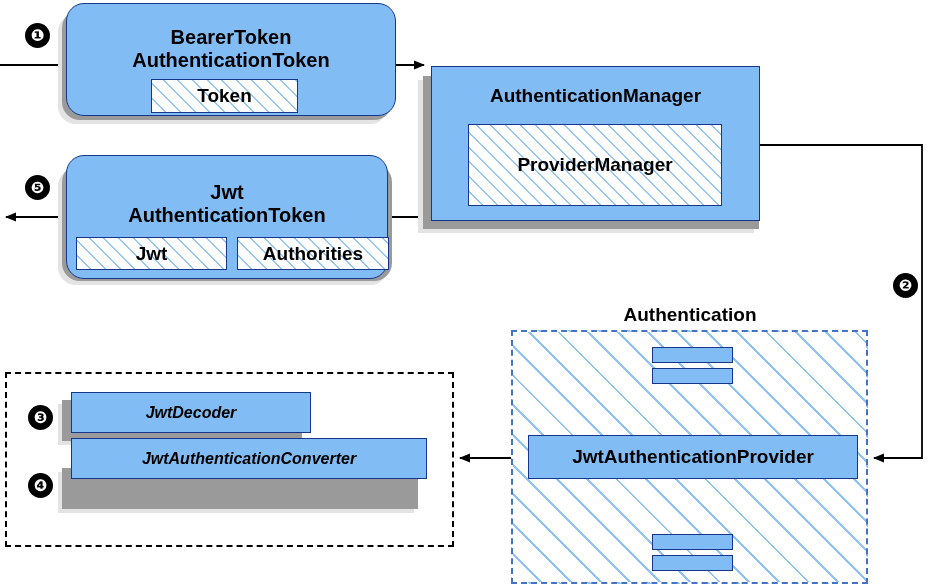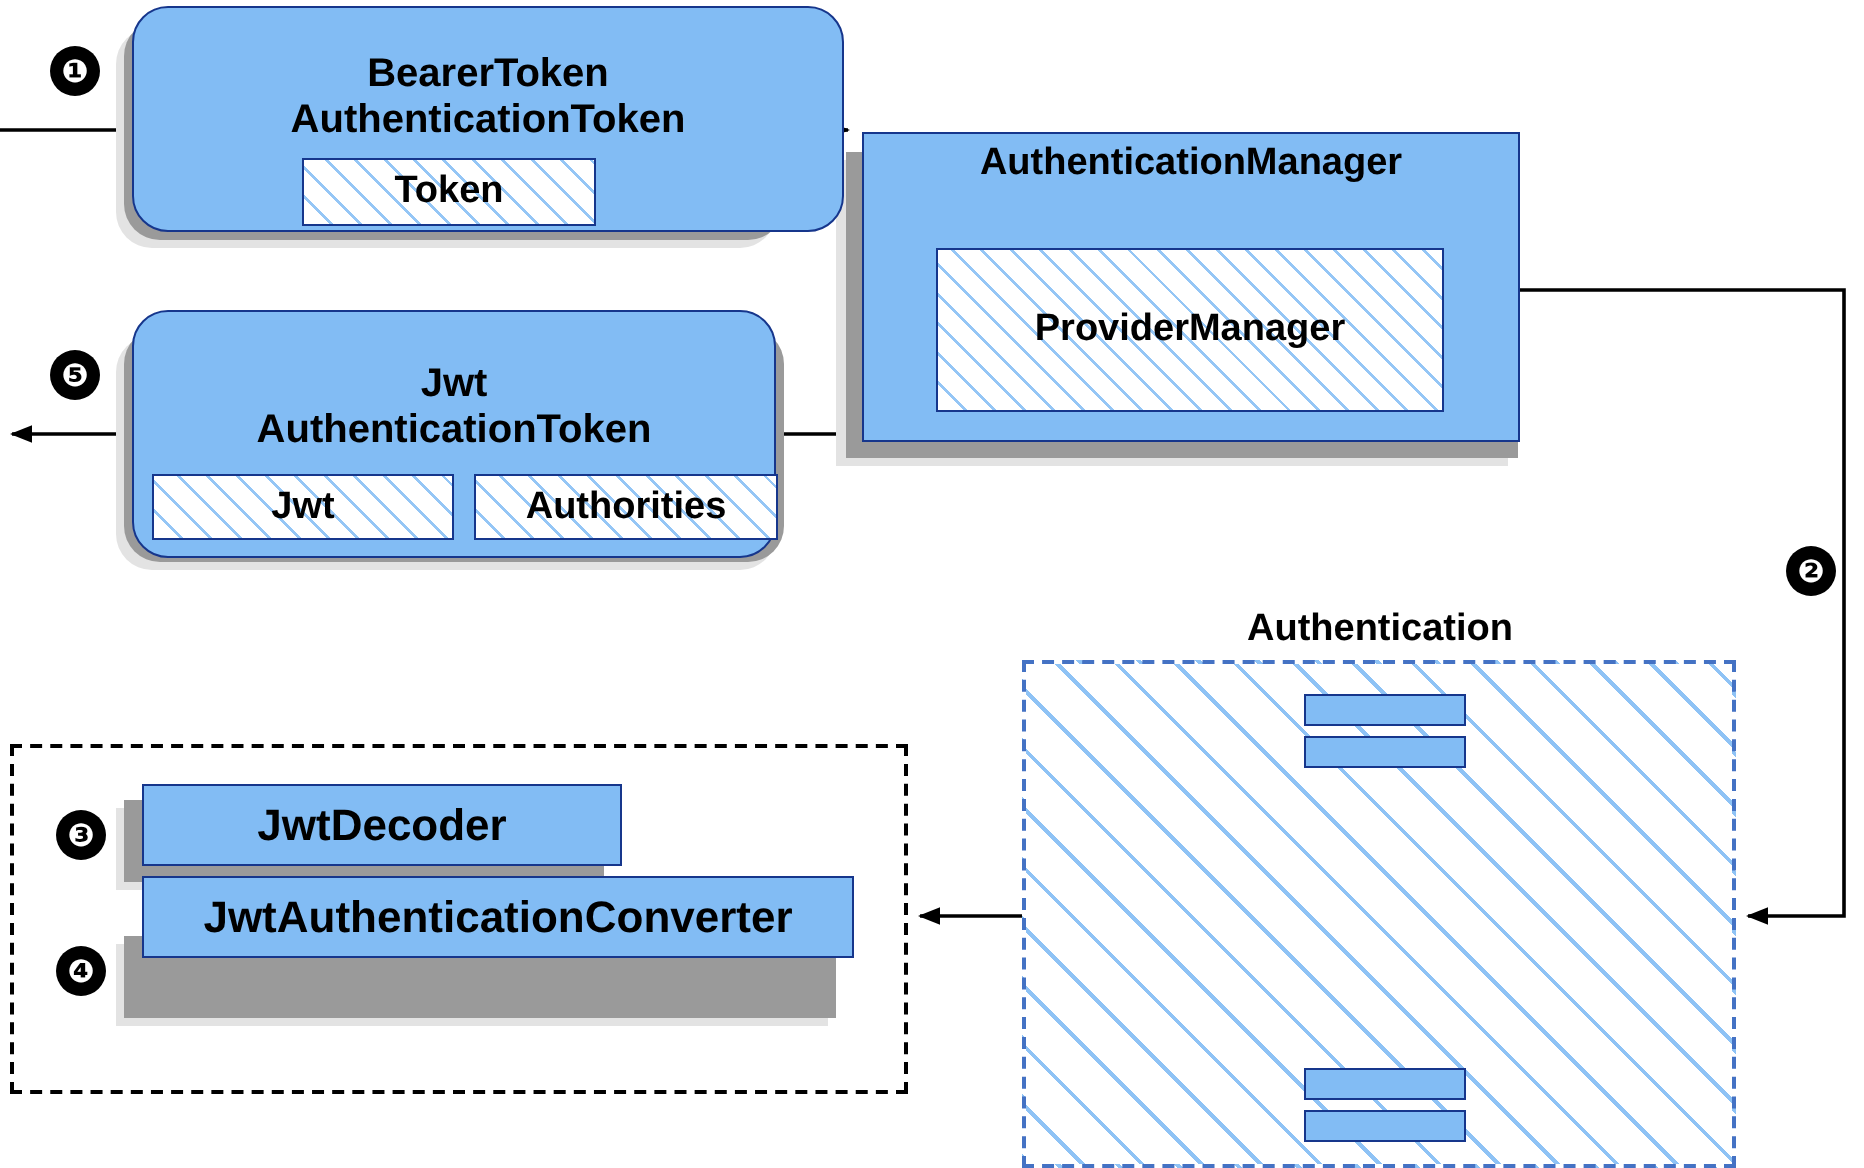--- a/index.html
+++ b/index.html
@@ -124,21 +124,21 @@
     position:absolute;
     font-weight:bold;
     color:#000;
     text-align:center;
     z-index:7;
     line-height:1.12;
   }
 
   .lbl-1{font-size:20px;line-height:1.14;}
   .lbl-2{font-size:19px;}
-  .lbl-3{font-size:22px;}
+  .lbl-3{font-size:16px;font-style:italic;}
 </style>
 </head>
 <body>
 
 <div id="canvas">
 
   <svg id="svg-layer" viewBox="0 0 932 584" xmlns="http://www.w3.org/2000/svg">
     <defs>
       <marker id="arrowR" markerWidth="12" markerHeight="12" refX="10" refY="5" orient="auto" markerUnits="userSpaceOnUse">
         <path d="M0,0.6 L11,5 L0,9.4 z" fill="#000000"></path>
@@ -171,21 +171,21 @@
   </svg>
 
   <div class="badge" style="left:25px;top:23px;">❶</div>
   <div class="badge" style="left:893px;top:273px;">❷</div>
   <div class="badge" style="left:28px;top:405px;">❸</div>
   <div class="badge" style="left:28px;top:473px;">❹</div>
   <div class="badge" style="left:25px;top:175px;">❺</div>
 
   <div class="shadow-light rounded" style="left:58px;top:14px;width:330px;height:110px;"></div>
   <div class="shadow-dark rounded" style="left:62px;top:10px;width:330px;height:110px;"></div>
-  <div class="node rounded" style="left:66px;top:3px;width:356px;height:113px;">
+  <div class="node rounded" style="left:66px;top:3px;width:330px;height:113px;">
     <div class="lbl-1" style="margin-top:-22px;">
       <div>BearerToken</div>
       <div>AuthenticationToken</div>
     </div>
   </div>
   <div class="hatch-box lbl-2" style="left:151px;top:79px;width:147px;height:34px;">Token</div>
 
   <div class="shadow-light rounded" style="left:58px;top:168px;width:330px;height:117px;"></div>
   <div class="shadow-dark rounded" style="left:62px;top:164px;width:330px;height:117px;"></div>
   <div class="node rounded" style="left:66px;top:155px;width:322px;height:124px;">
@@ -193,35 +193,38 @@
       <div>Jwt</div>
       <div>AuthenticationToken</div>
     </div>
   </div>
   <div class="hatch-box lbl-2" style="left:76px;top:237px;width:151px;height:33px;">Jwt</div>
   <div class="hatch-box lbl-2" style="left:237px;top:237px;width:152px;height:33px;">Authorities</div>
 
   <div class="shadow-light" style="left:418px;top:80px;width:336px;height:153px;"></div>
   <div class="shadow-dark" style="left:423px;top:76px;width:336px;height:153px;"></div>
   <div class="node" style="left:431px;top:66px;width:329px;height:155px;justify-content:flex-start;">
-    <div class="lbl-2" style="margin-top:4px;">AuthenticationManager</div>
+    <div class="lbl-2" style="margin-top:18px;">AuthenticationManager</div>
   </div>
   <div class="hatch-box lbl-2" style="left:468px;top:124px;width:254px;height:82px;">ProviderManager</div>
 
   <div class="caption lbl-2" style="left:588px;top:268px;width:204px;margin-top:36px;">
     <div>Authentication</div>
   </div>
 
   <div class="providers-area" style="left:511px;top:330px;width:357px;height:254px;"></div>
 
   <div class="mini-bar" style="left:652px;top:347px;width:81px;height:16px;"></div>
   <div class="mini-bar" style="left:652px;top:368px;width:81px;height:16px;"></div>
 
   <div class="shadow-light" style="left:515px;top:447px;width:338px;height:41px;"></div>
   <div class="shadow-dark" style="left:519px;top:443px;width:338px;height:41px;"></div>
+  <div class="node lbl-2" style="left:528px;top:435px;width:330px;height:44px;">
+    <span>JwtAuthenticationProvider</span>
+  </div>
 
   <div class="mini-bar" style="left:652px;top:534px;width:81px;height:16px;"></div>
   <div class="mini-bar" style="left:652px;top:555px;width:81px;height:16px;"></div>
 
   <div class="dotted-area" style="left:5px;top:372px;width:449px;height:175px;"></div>
 
   <div class="shadow-light" style="left:58px;top:404px;width:240px;height:41px;"></div>
   <div class="shadow-dark" style="left:62px;top:400px;width:240px;height:41px;"></div>
   <div class="node lbl-3" style="left:71px;top:392px;width:240px;height:41px;">
     <span>JwtDecoder</span>

